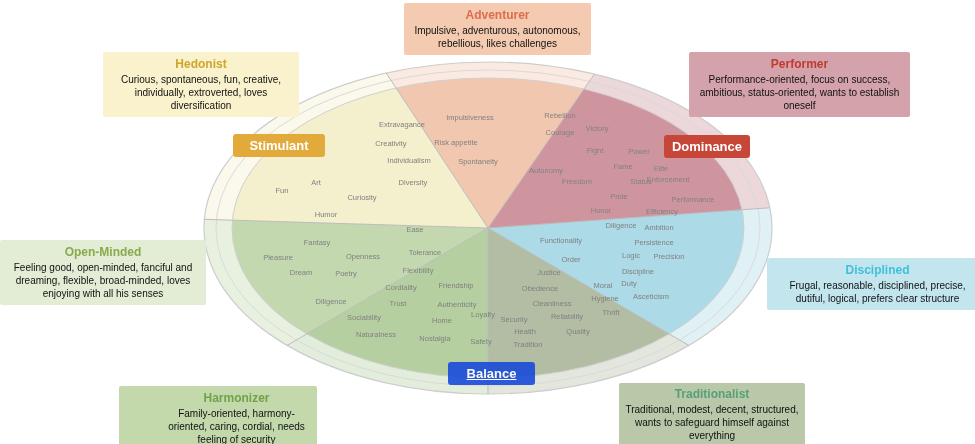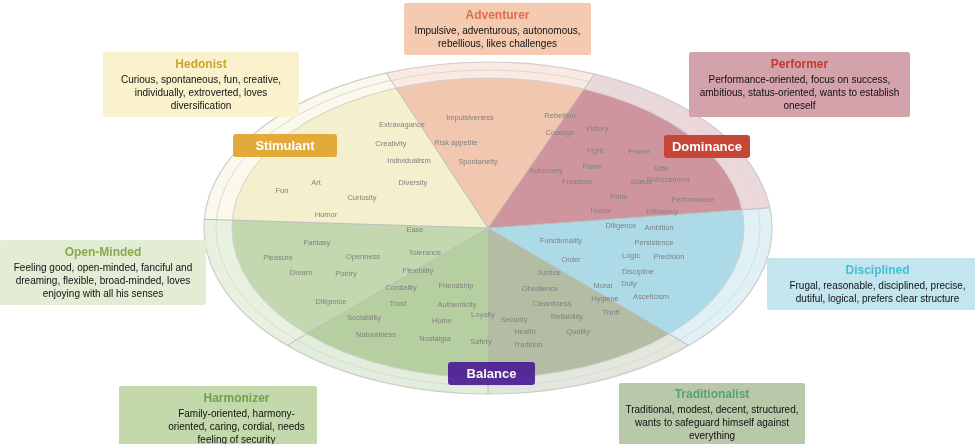--- a/index.html
+++ b/index.html
@@ -13,21 +13,21 @@
   .box-desc{font-size:10px;line-height:1.3;color:#111;}
   .hedonist{left:103px;top:52px;width:196px;}
   .adventurer{left:404px;top:3px;width:187px;}
   .performer{left:689px;top:52px;width:221px;}
   .open_minded{left:0px;top:240px;width:206px;}
   .disciplined{left:767px;top:258px;width:221px;}
   .harmonizer{left:119px;top:386px;width:198px;}
   .traditionalist{left:619px;top:383px;width:186px;padding:4px 6px;}
   .axis-label{position:absolute;color:#fff;font-size:13px;font-weight:bold;text-align:center;
     line-height:23px;height:23px;border-radius:3px;}
-  .axis-stimulant{left:233px;top:134px;width:104px;}
+  .axis-stimulant{left:233px;top:134px;width:92px;}
   .axis-dominance{left:664px;top:135px;width:86px;}
   .axis-balance{left:448px;top:362px;width:87px;opacity:0.92;}
 </style>
 </head>
 <body>
 
 <div class="canvas">
 
   <svg id="wheel-svg" width="975" height="444">
       <path d="M488 228 L769.8831070661354 207.7696889947455 A284 166 0 0 1 688.8183258569795 345.37972567696687 Z" fill="#9ed3e3" opacity="0.32"></path>
@@ -60,21 +60,21 @@
       <span class="word" style="left: 470px; top: 117px;">Impulsiveness</span>
       <span class="word" style="left: 456px; top: 142px;">Risk appetite</span>
       <span class="word" style="left: 478px; top: 161px;">Spontaneity</span>
       <span class="word" style="left: 560px; top: 115px;">Rebellion</span>
       <span class="word" style="left: 560px; top: 132px;">Courage</span>
       <span class="word" style="left: 546px; top: 170px;">Autonomy</span>
       <span class="word" style="left: 577px; top: 181px;">Freedom</span>
       <span class="word" style="left: 597px; top: 128px;">Victory</span>
       <span class="word" style="left: 595px; top: 150px;">Fight</span>
       <span class="word" style="left: 639px; top: 151px;">Power</span>
-      <span class="word" style="left: 592px; top: 166px; text-align: right;">Fame</span>
+      <span class="word" style="left: 623px; top: 166px; text-align: right;">Fame</span>
       <span class="word" style="left: 661px; top: 168px;">Elite</span>
       <span class="word" style="left: 668px; top: 179px;">Enforcement</span>
       <span class="word" style="left: 641px; top: 181px;">Status</span>
       <span class="word" style="left: 619px; top: 196px;">Pride</span>
       <span class="word" style="left: 601px; top: 210px;">Honor</span>
       <span class="word" style="left: 693px; top: 199px;">Performance</span>
       <span class="word" style="left: 402px; top: 124px;">Extravagance</span>
       <span class="word" style="left: 391px; top: 143px;">Creativity</span>
       <span class="word" style="left: 409px; top: 160px;">Individualism</span>
       <span class="word" style="left: 413px; top: 182px;">Diversity</span>
@@ -155,15 +155,15 @@
     <div class="box-desc">Family-oriented, harmony-oriented, caring, cordial, needs feeling of security</div>
   </div>
 
   <div class="infobox traditionalist" style="background: rgb(184, 200, 168);">
     <div class="box-title" style="color: rgb(87, 160, 120);">Traditionalist</div>
     <div class="box-desc">Traditional, modest, decent, structured, wants to safeguard himself against everything</div>
   </div>
 
   <div class="axis-label axis-stimulant" style="background: rgb(226, 169, 59);">Stimulant</div>
   <div class="axis-label axis-dominance" style="background: rgb(198, 70, 56);">Dominance</div>
-  <div class="axis-label axis-balance" style="background: #4c1d95;">Balance</div>
+  <div class="axis-label axis-balance" style="background: #1d4ed8; text-decoration: underline;">Balance</div>
 
 </div>
 
 </body></html>

